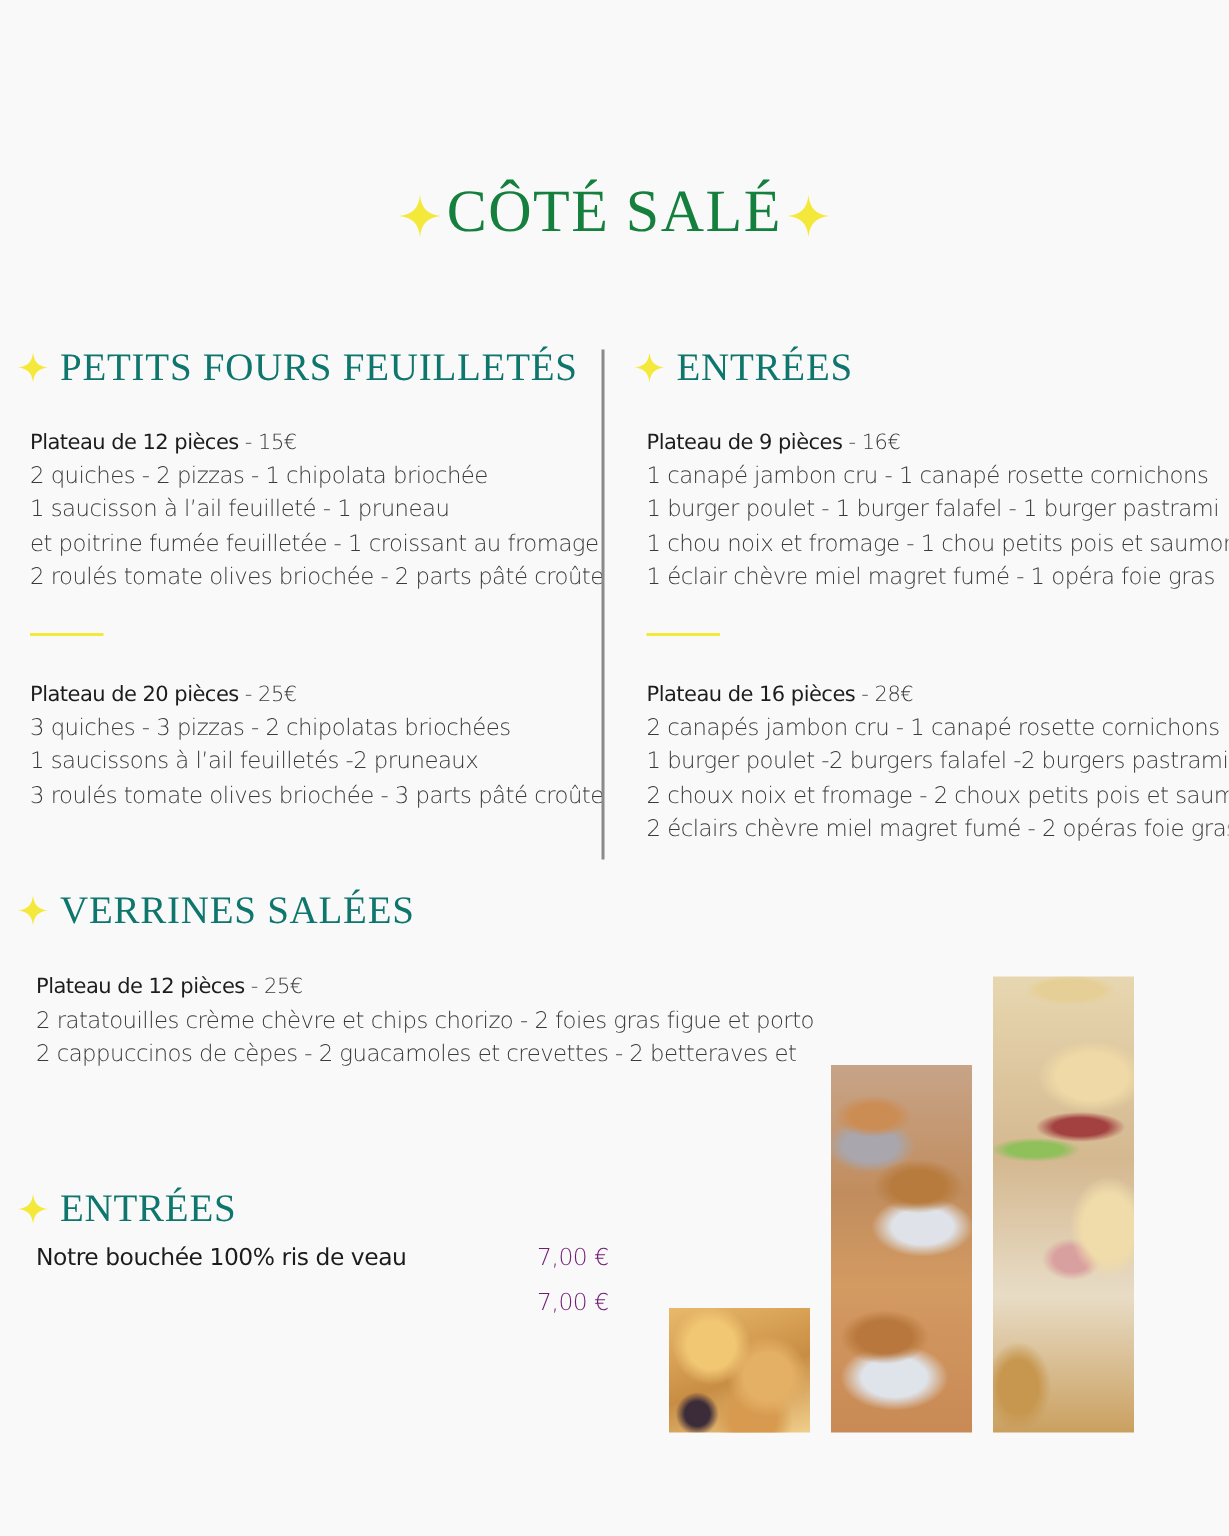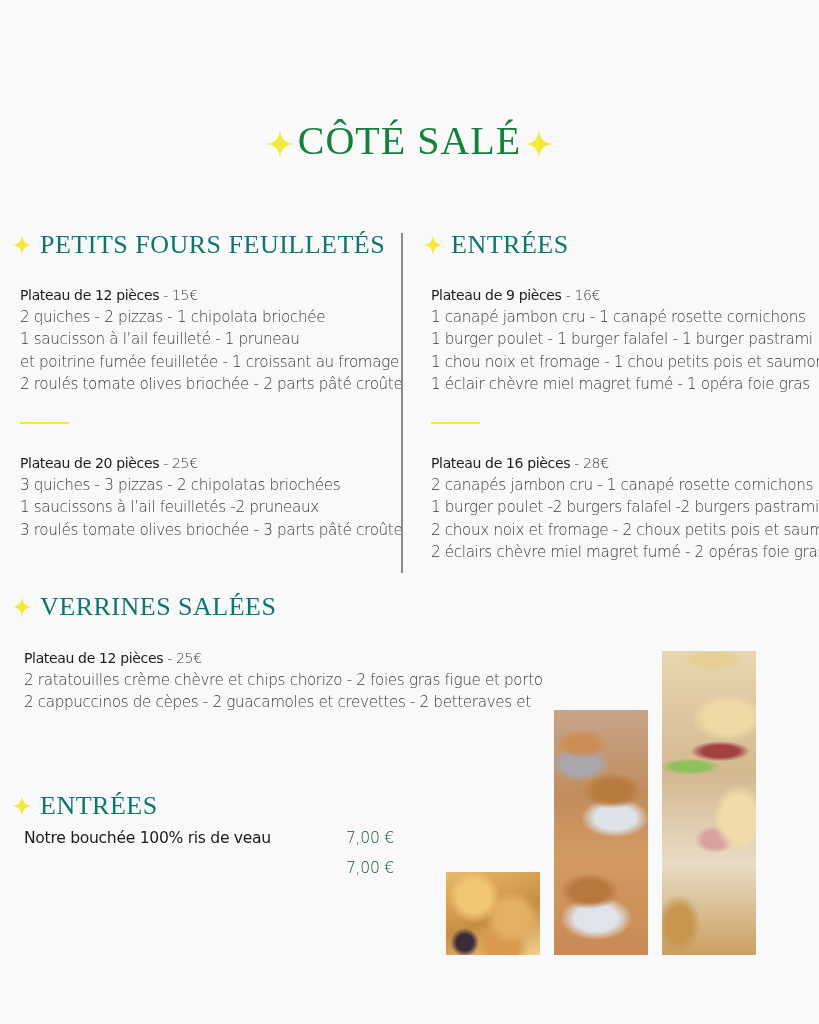--- a/index.html
+++ b/index.html
@@ -90,22 +90,22 @@
 
     
     .entree-row {
       font-size: 15.6px;
       color: #1c1c1c;
       white-space: nowrap;
       letter-spacing: -0.3px;
     }
     .entree-row .price {
       position: absolute;
-      left: 322px;
-      color: #14532d;
+      left: 334px;
+      color: #701a75;
       font-weight: 300;
     }
 
     
     .photo {
       overflow: hidden;
     }
     .photo-1 {
       left: 446px; top: 872px; width: 94px; height: 83px;
       background:

